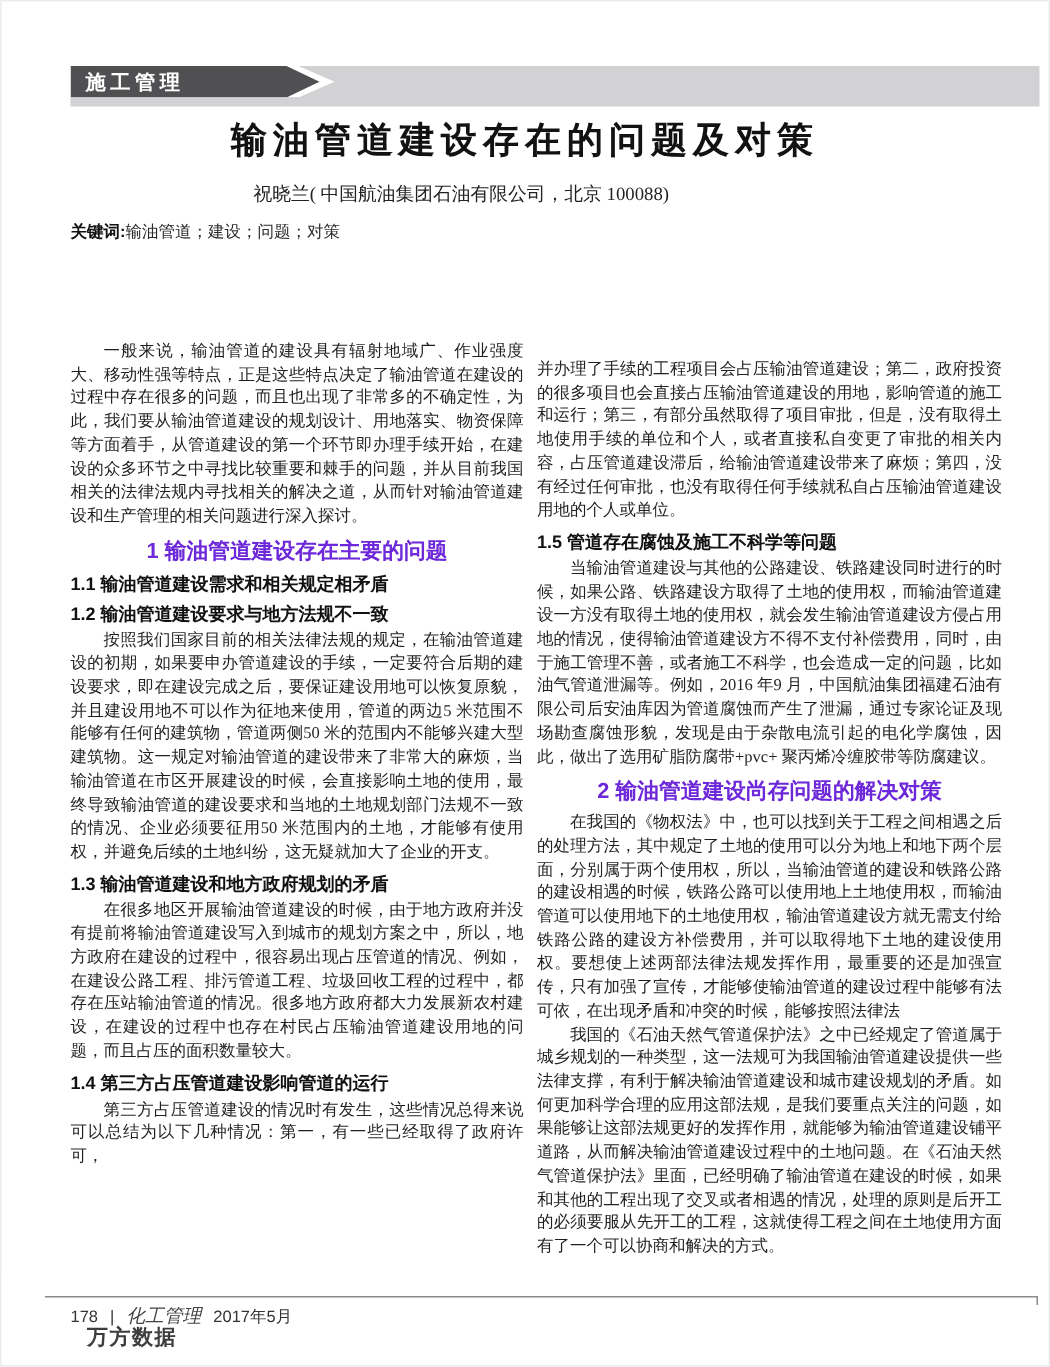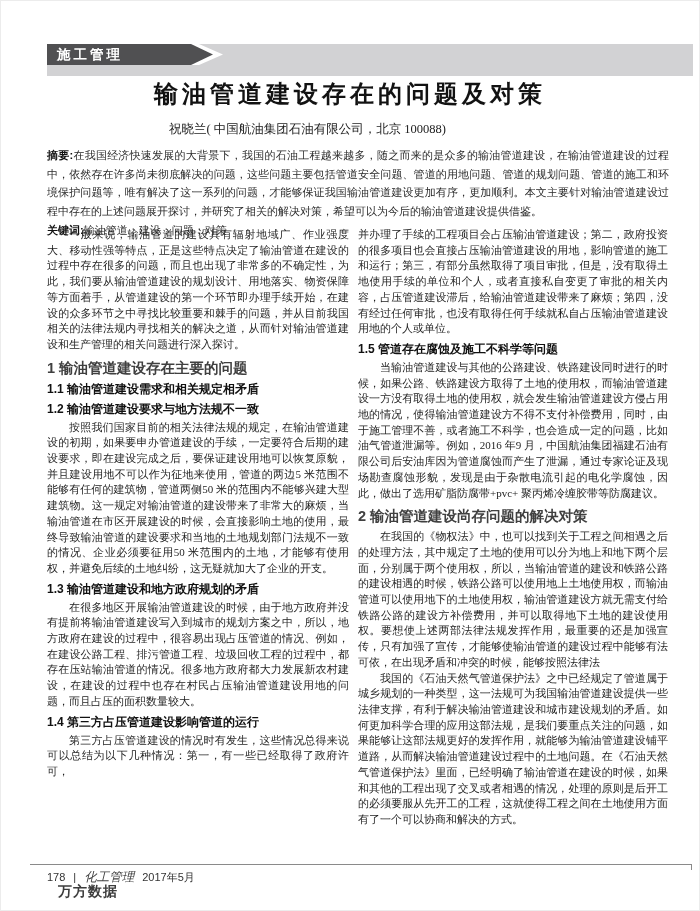--- a/index.html
+++ b/index.html
@@ -1,21 +1,21 @@
 <!DOCTYPE html>
 <html><head>
 <meta charset="utf-8">
 <style>
   html,body{margin:0;padding:0;background:#e9e9e9;}
   #page{position:relative;width:700px;height:911px;background:#ffffff;margin:0 auto;
         overflow:hidden;font-family:"Liberation Serif",serif;color:#1f1f1f;
         box-shadow:inset 0 0 0 1px #ececec;}
 
   
-  .banner{position:absolute;left:47px;top:44px;width:646px;height:32px;}
+  .banner{position:absolute;left:47px;top:44px;width:646px;height:27px;}
   .banner-bar{position:absolute;left:0;top:0;width:100%;height:100%;background:#d2d2d4;}
   .banner-white{position:absolute;left:0;top:0;width:176px;height:21px;background:#ffffff;
         clip-path:polygon(0 0,152px 0,176px 50%,152px 100%,0 100%);}
   .banner-badge{position:absolute;left:0;top:0;width:166px;height:21px;background:#505052;
         clip-path:polygon(0 0,144px 0,166px 50%,144px 100%,0 100%);
         color:#fff;font-family:"Liberation Sans",sans-serif;font-weight:bold;
         font-size:13.5px;line-height:21px;letter-spacing:3px;padding-left:10px;box-sizing:border-box;}
 
   
   .title{position:absolute;left:0;top:79px;width:700px;text-align:center;
@@ -28,23 +28,23 @@
   .abstract{position:absolute;left:47px;top:146px;width:622px;
         font-size:11px;line-height:18.7px;text-align:justify;color:#2a2a2a;}
   .abstract .lab{font-family:"Liberation Sans",sans-serif;font-weight:bold;color:#111;}
   .keywords{margin-top:0;}
 
   
   .col{position:absolute;top:227px;font-size:11px;line-height:15.7px;text-align:justify;}
   .col-left{left:47px;width:302px;}
   .col-right{left:358px;width:310px;}
   .col p{margin:0;text-indent:2em;}
-  .col p.cont{text-indent:0;}
+  .col p.cont{text-indent:0;margin-top:12px;}
   .h1{font-family:"Liberation Sans",sans-serif;font-weight:bold;font-size:14.5px;
-        color:#404040;margin:6px 0 4px 0;text-align:left;line-height:18px;}
+        color:#6d28d9;margin:6px 0 4px 0;text-align:center;line-height:18px;}
   .h2{font-family:"Liberation Sans",sans-serif;font-weight:bold;font-size:12px;
         color:#111;margin:5px 0 3px 0;text-align:left;line-height:15px;}
 
   
   .footer-rule{position:absolute;left:30px;top:864px;width:662px;height:1px;background:#8a8a8a;}
   .footer-tick{position:absolute;left:691px;top:864px;width:1px;height:6px;background:#8a8a8a;}
   .footer{position:absolute;left:47px;top:869px;display:flex;align-items:baseline;gap:8px;
         font-family:"Liberation Sans",sans-serif;font-size:11px;color:#333;}
   .footer .journal{font-family:"Liberation Serif",serif;font-style:italic;font-size:12.5px;color:#444;}
   .watermark{position:absolute;left:58px;top:883px;font-family:"Liberation Sans",sans-serif;
@@ -60,21 +60,20 @@
     <div class="banner-white"></div>
     <div class="banner-badge">
       <span>施工管理</span>
     </div>
   </div>
 
   <div class="title">输油管道建设存在的问题及对策</div>
   <div class="byline">祝晓兰( 中国航油集团石油有限公司，北京 100088)</div>
 
   <div class="abstract">
-    <div><span class="lab">摘要:</span><span>在我国经济快速发展的大背景下，我国的石油工程越来越多，随之而来的是众多的输油管道建设，在输油管道建设的过程中，依然存在许多尚未彻底解决的问题，这些问题主要包括管道安全问题、管道的用地问题、管道的规划问题、管道的施工和环境保护问题等，唯有解决了这一系列的问题，才能够保证我国输油管道建设更加有序，更加顺利。本文主要针对输油管道建设过程中存在的上述问题展开探讨，并研究了相关的解决对策，希望可以为今后的输油管道建设提供借鉴。</span></div>
     <div class="keywords"><span class="lab">关键词:</span><span>输油管道；建设；问题；对策</span></div>
   </div>
 
   <div class="col col-left">
     <p>一般来说，输油管道的建设具有辐射地域广、作业强度大、移动性强等特点，正是这些特点决定了输油管道在建设的过程中存在很多的问题，而且也出现了非常多的不确定性，为此，我们要从输油管道建设的规划设计、用地落实、物资保障等方面着手，从管道建设的第一个环节即办理手续开始，在建设的众多环节之中寻找比较重要和棘手的问题，并从目前我国相关的法律法规内寻找相关的解决之道，从而针对输油管道建设和生产管理的相关问题进行深入探讨。</p>
     <div class="h1">1 输油管道建设存在主要的问题</div>
     <div class="h2">1.1 输油管道建设需求和相关规定相矛盾</div>
     <div class="h2">1.2 输油管道建设要求与地方法规不一致</div>
     <p>按照我们国家目前的相关法律法规的规定，在输油管道建设的初期，如果要申办管道建设的手续，一定要符合后期的建设要求，即在建设完成之后，要保证建设用地可以恢复原貌，并且建设用地不可以作为征地来使用，管道的两边5 米范围不能够有任何的建筑物，管道两侧50 米的范围内不能够兴建大型建筑物。这一规定对输油管道的建设带来了非常大的麻烦，当输油管道在市区开展建设的时候，会直接影响土地的使用，最终导致输油管道的建设要求和当地的土地规划部门法规不一致的情况、企业必须要征用50 米范围内的土地，才能够有使用权，并避免后续的土地纠纷，这无疑就加大了企业的开支。</p>
     <div class="h2">1.3 输油管道建设和地方政府规划的矛盾</div>

